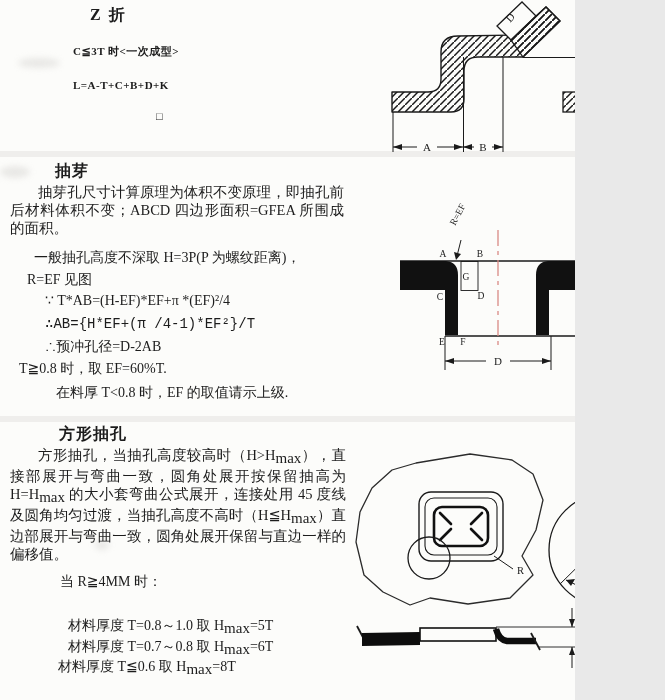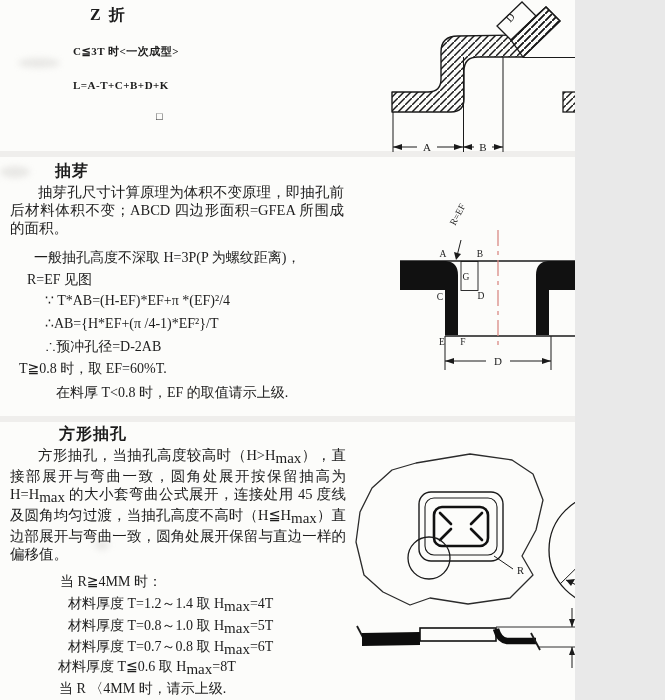--- a/index.html
+++ b/index.html
@@ -70,21 +70,21 @@
     <polygon points="93,147 102,144 102,150" fill="#1a1a1a"></polygon>
     <polygon points="133,147 124,144 124,150" fill="#1a1a1a"></polygon>
     <text x="113" y="151" font-size="11" text-anchor="middle">B</text>
   </svg>
 
   <div class="abs h2" style="left:55px;top:161px;">抽芽</div>
   <div class="abs body-t" style="left:10px;top:183px;width:334px;text-indent:28px;">抽芽孔尺寸计算原理为体积不变原理，即抽孔前后材料体积不变；ABCD 四边形面积=GFEA 所围成的面积。</div>
   <div class="abs line-t" style="left:34px;top:249px;">一般抽孔高度不深取 H=3P(P 为螺纹距离)，</div>
   <div class="abs line-t" style="left:27px;top:271px;">R=EF 见图</div>
   <div class="abs line-t" style="left:45px;top:292px;">∵ T*AB=(H-EF)*EF+π *(EF)²/4</div>
-  <div class="abs line-t" style="left:45px;top:315px;">∴AB={H*EF+(π /4-1)*EF²}/T</div>
+  <div class="abs line-t" style="left:45px;top:315px;font-family:Liberation Mono, monospace;">∴AB={H*EF+(π /4-1)*EF²}/T</div>
   <div class="abs line-t" style="left:45px;top:338px;">∴预冲孔径=D-2AB</div>
   <div class="abs line-t" style="left:19px;top:360px;">T≧0.8 时，取 EF=60%T.</div>
   <div class="abs line-t" style="left:29px;top:384px;margin-left:27px;">在料厚 T&lt;0.8 时，EF 的取值请示上级.</div>
 
   <svg class="abs" style="left:400px;top:170px;" width="265" height="250" viewBox="0 0 265 250">
 
     <line x1="0" y1="91" x2="241" y2="91" stroke="#1a1a1a" stroke-width="1.4"></line>
 
     <path d="M0,91 L46,91 Q58,92 58,105 L58,165 L45,165 L45,120 L0,120 Z" fill="#111"></path>
 
@@ -124,25 +124,23 @@
     <line x1="45" y1="191" x2="86" y2="191" stroke="#1a1a1a" stroke-width="1"></line>
     <line x1="110" y1="191" x2="151" y2="191" stroke="#1a1a1a" stroke-width="1"></line>
     <polygon points="45,191 54,188 54,194" fill="#1a1a1a"></polygon>
     <polygon points="151,191 142,188 142,194" fill="#1a1a1a"></polygon>
     <text x="98" y="195" font-size="11" text-anchor="middle">D</text>
   </svg>
 
   <div class="abs h2" style="left:59px;top:424px;">方形抽孔</div>
   <div class="abs body-t" style="left:10px;top:446px;width:336px;text-indent:28px;">方形抽孔，当抽孔高度较高时（H&gt;H<sub>max</sub>），直接部展开与弯曲一致，圆角处展开按保留抽高为 H=H<sub>max</sub> 的大小套弯曲公式展开，连接处用 45 度线及圆角均匀过渡，当抽孔高度不高时（H≦H<sub>max</sub>）直边部展开与弯曲一致，圆角处展开保留与直边一样的偏移值。</div>
   <div class="abs line-t" style="left:60px;top:573px;">当 R≧4MM 时：</div>
-  <div class="abs line-t" style="left:68px;top:595px;">材料厚度 T=1.2～1.4 取 H<sub>max</sub>=4T</div>
   <div class="abs line-t" style="left:68px;top:617px;">材料厚度 T=0.8～1.0 取 H<sub>max</sub>=5T</div>
   <div class="abs line-t" style="left:68px;top:638px;">材料厚度 T=0.7～0.8 取 H<sub>max</sub>=6T</div>
   <div class="abs line-t" style="left:58px;top:658px;">材料厚度 T≦0.6 取 H<sub>max</sub>=8T</div>
-  <div class="abs line-t" style="left:59px;top:680px;">当 R 〈4MM 时，请示上级.</div>
 
   <svg class="abs" style="left:350px;top:430px;" width="315" height="270" viewBox="0 0 315 270">
     <defs>
       <clipPath id="detailClip">
           <circle cx="255" cy="120" r="56"></circle>
         </clipPath>
     </defs>
 
     <path d="M66,33 L120,24 L162,30 L183,44 L193,70 L186,100 L172,126 L183,145 L160,168
              L118,174 L80,168 L60,175 L33,162 L14,145 L6,112 L10,82 L22,58 L42,40 Z" fill="none" stroke="#2b2b2b" stroke-width="1.3" stroke-linejoin="round"></path>

